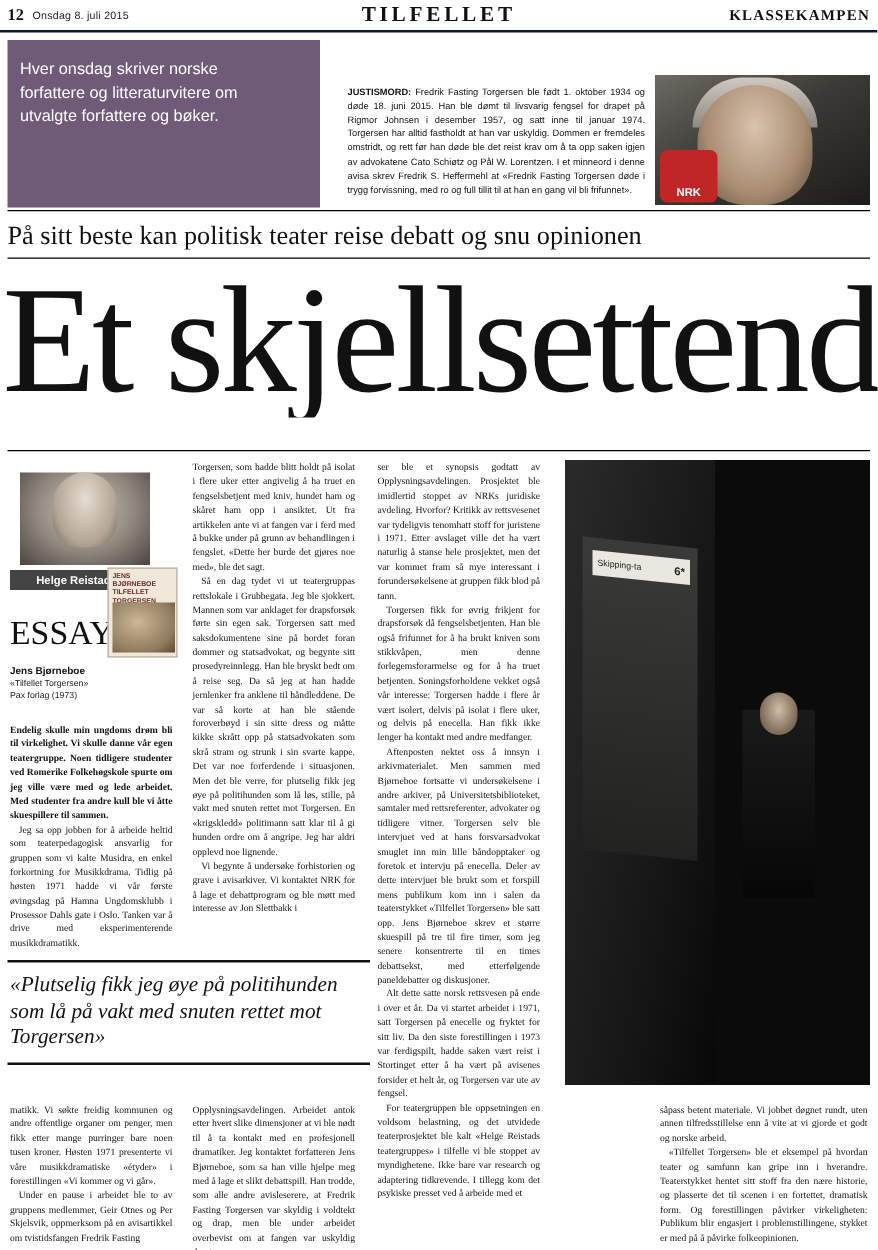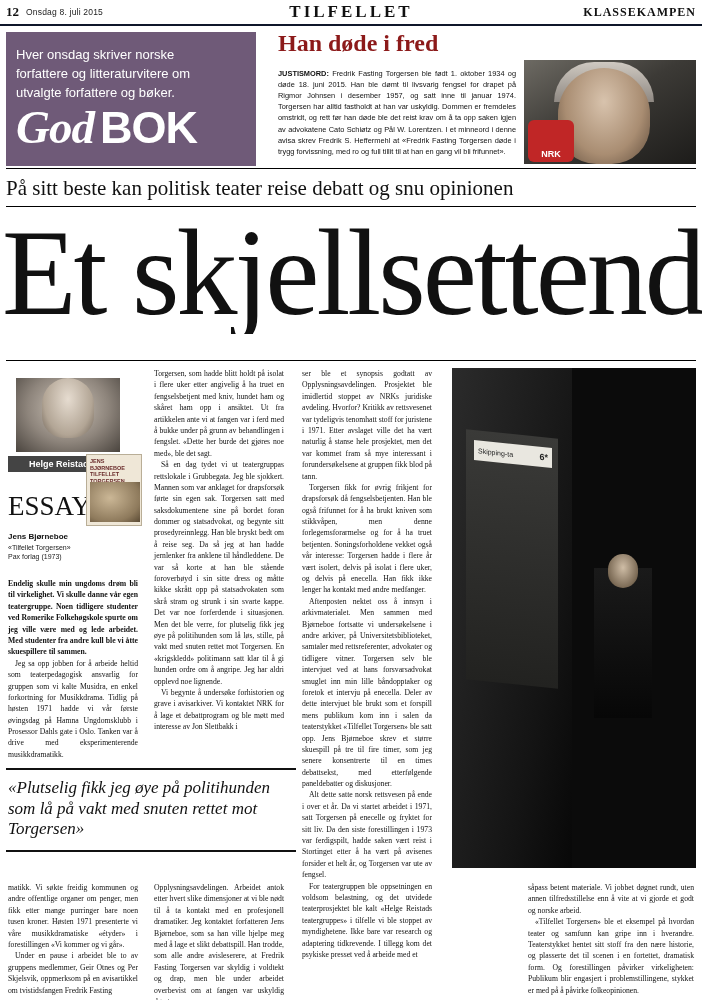--- a/index.html
+++ b/index.html
@@ -221,27 +221,23 @@
 
   <div class="topbar">
     <span class="pagenum">12</span>
     <span class="date">Onsdag 8. juli 2015</span>
     <span class="section">TILFELLET</span>
     <span class="masthead">KLASSEKAMPEN</span>
   </div>
 
   <div class="godbok">
     <div class="kicker">Hver onsdag skriver norske forfattere og litteraturvitere om utvalgte forfattere og bøker.</div>
-    <div class="logo">
-      <span class="god">God</span><span class="bok">BOK</span>
-    </div>
   </div>
 
   <div class="obit">
-    <div class="headline">Han døde i fred</div>
     <div class="body"><b>JUSTISMORD:</b><span> Fredrik Fasting Torgersen ble født 1. oktober 1934 og døde 18. juni 2015. Han ble dømt til livsvarig fengsel for drapet på Rigmor Johnsen i desember 1957, og satt inne til januar 1974. Torgersen har alltid fastholdt at han var uskyldig. Dommen er fremdeles omstridt, og rett før han døde ble det reist krav om å ta opp saken igjen av advokatene Cato Schiøtz og Pål W. Lorentzen. I et minneord i denne avisa skrev Fredrik S. Heffermehl at «Fredrik Fasting Torgersen døde i trygg forvissning, med ro og full tillit til at han en gang vil bli frifunnet».</span></div>
     <div class="photo">
       <div class="hair"></div>
       <div class="face"></div>
       <div class="mic">NRK</div>
     </div>
   </div>
 
   <div class="rule-thin" style="top:168px;"></div>
 

